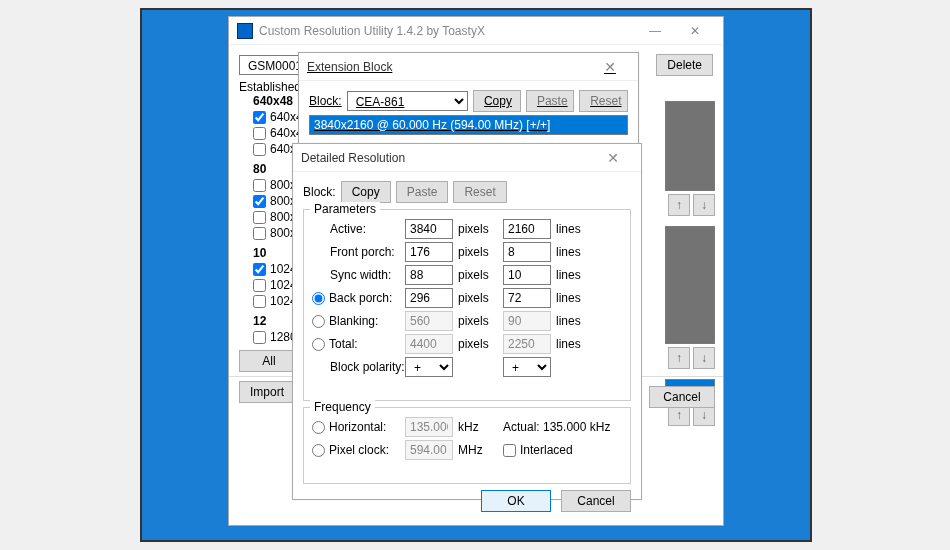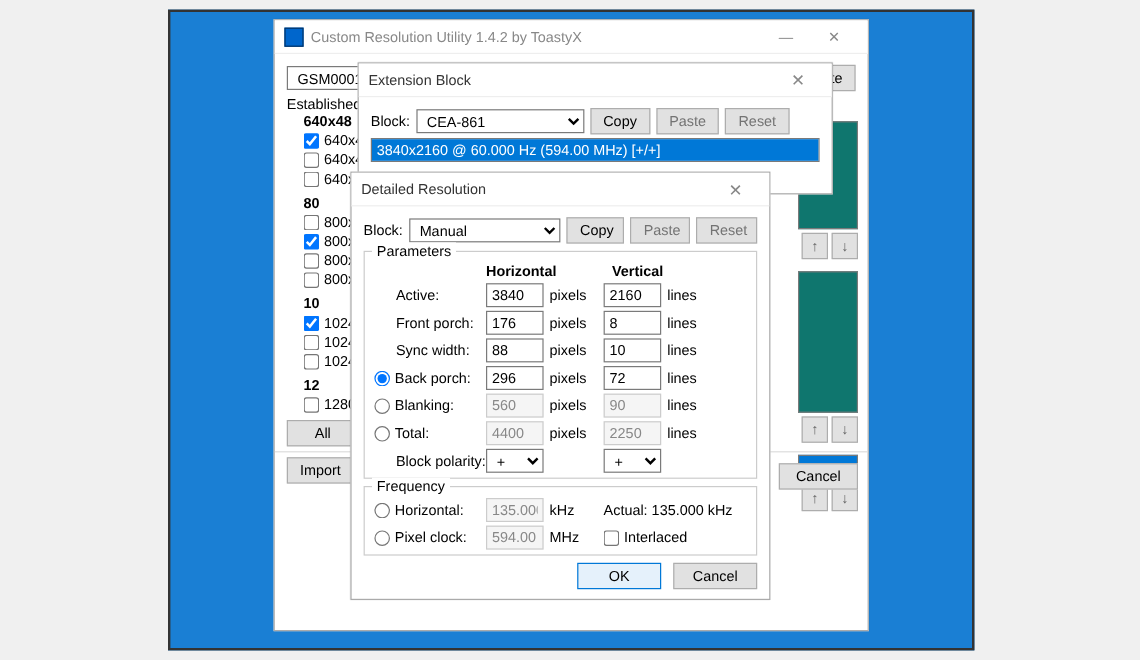--- a/index.html
+++ b/index.html
@@ -11,25 +11,25 @@
   .titlebar .title { flex: 1; color: #888; }
   .titlebar .wc { width: 40px; text-align: center; color: #888; }
   .body { padding: 6px 10px; position: relative; }
   .row { display: flex; align-items: center; margin: 3px 0; gap: 5px; }
   .btn { background: #e1e1e1; border: 1px solid #adadad; padding: 3px 10px; min-width: 48px; text-align: center; cursor: pointer; }
   .btn.disabled { color: #737373; }
   .btn.primary { background: #e5f1fb; border-color: #0078d7; }
   select, input[type=text] { border: 1px solid #7a7a7a; background: #fff; padding: 2px 4px; height: 20px; }
   input[type=text] { width: 48px; }
   input[type=text].disabled { background: #f5f5f5; color: #888; border-color: #ccc; }
-  .groupbox { border: 1px solid #ccc; margin: 6px 0; padding: 6px 8px 1px 8px; position: relative; }
+  .groupbox { border: 1px solid #ccc; margin: 6px 0; padding: 6px 8px 20px 8px; position: relative; }
   .groupbox > .legend { position: absolute; top: -8px; left: 6px; background: #fff; padding: 0 4px; }
   .chk { display: flex; align-items: center; gap: 4px; margin: 2px 0; }
   .chk input { margin: 0; }
-  .listbox { border: 1px solid #7a7a7a; background: #0f766e; }
+  .listbox { border: 1px solid #7a7a7a; background: #737373; }
   .sel { background: #0078d7; color: #fff; padding: 2px 4px; }
   .label { white-space: nowrap; }
   .colhead { font-weight: bold; width: 100px; }
   .unit { width: 40px; }
   .field { width: 88px; }
   .arrowbtn { width: 22px; height: 22px; border: 1px solid #adadad; background: #e1e1e1; display: inline-flex; align-items: center; justify-content: center; color: #666; }
   .close-x { font-family: Arial; font-size: 14px; }
   .sep { height: 1px; background: #ddd; margin: 4px -10px; }
 </style>
 </head>
@@ -123,21 +123,21 @@
         <div class="listbox" style="width:50px; height:22px; margin-top:10px; background:#0078d7"></div>
         <div class="row" style="justify-content:flex-end; gap:3px; margin-top:3px;">
           <span class="arrowbtn">↑</span>
           <span class="arrowbtn">↓</span>
         </div>
       </div>
       <div class="btn" style="position:absolute; right:8px; bottom:4px; min-width:66px;">Cancel</div>
     </div>
   </div>
 
-  <div class="win" style="left:156px; top:42px; width:396px; height:110px;">
+  <div class="win" style="left:156px; top:42px; width:341px; height:110px;text-decoration:underline;">
     <div class="titlebar">
       <span class="title" style="color:#333">Extension Block</span>
       <span class="wc close-x">✕</span>
     </div>
     <div class="body">
       <div class="row">
         <span class="label">Block:</span>
         <select style="width:140px"><option>CEA-861</option></select>
         <div class="btn">Copy</div>
         <div class="btn disabled">Paste</div>
@@ -150,33 +150,27 @@
   </div>
 
   <div class="win" style="left:150px; top:133px; width:350px; height:357px;">
     <div class="titlebar">
       <span class="title" style="color:#333">Detailed Resolution</span>
       <span class="wc close-x">✕</span>
     </div>
     <div class="body">
       <div class="row">
         <span class="label">Block:</span>
-        <select style="width:138px"><option>Manual</option></select>
         <div class="btn">Copy</div>
         <div class="btn disabled">Paste</div>
         <div class="btn disabled">Reset</div>
       </div>
 
       <div class="groupbox">
         <span class="legend">Parameters</span>
-        <div class="row">
-          <span class="field"></span>
-          <span class="colhead">Horizontal</span>
-          <span class="colhead">Vertical</span>
-        </div>
 
         <div class="row">
           <span class="field label" style="padding-left:18px">Active:</span>
           <input type="text" value="3840" style="">
           <span class="unit">pixels</span>
           <input type="text" value="2160" style="">
           <span class="unit">lines</span>
         </div>
 
         <div class="row">

